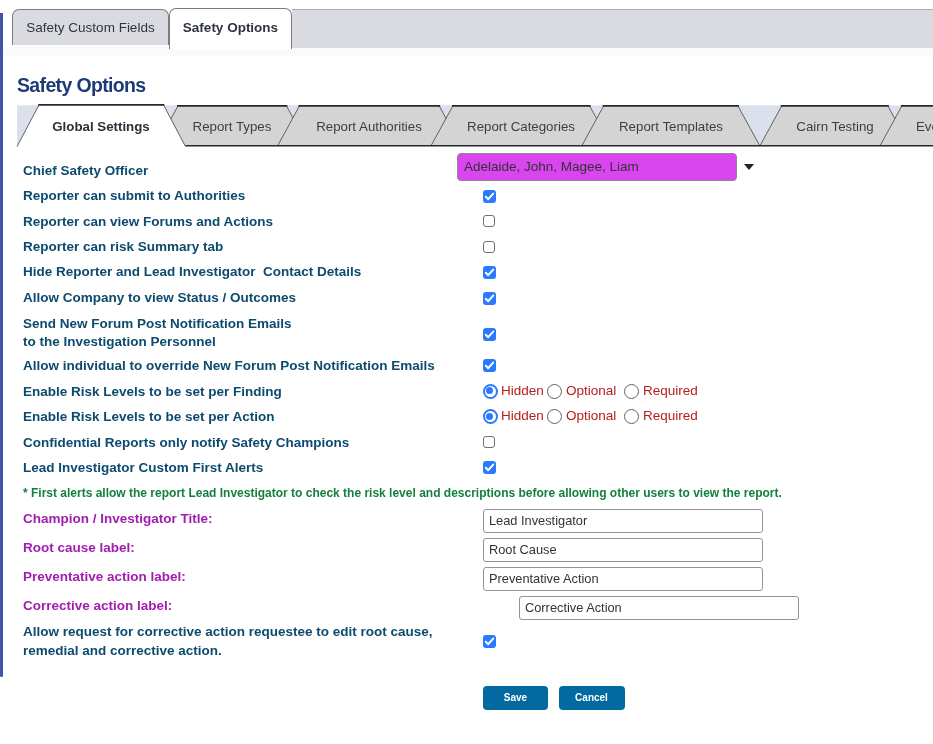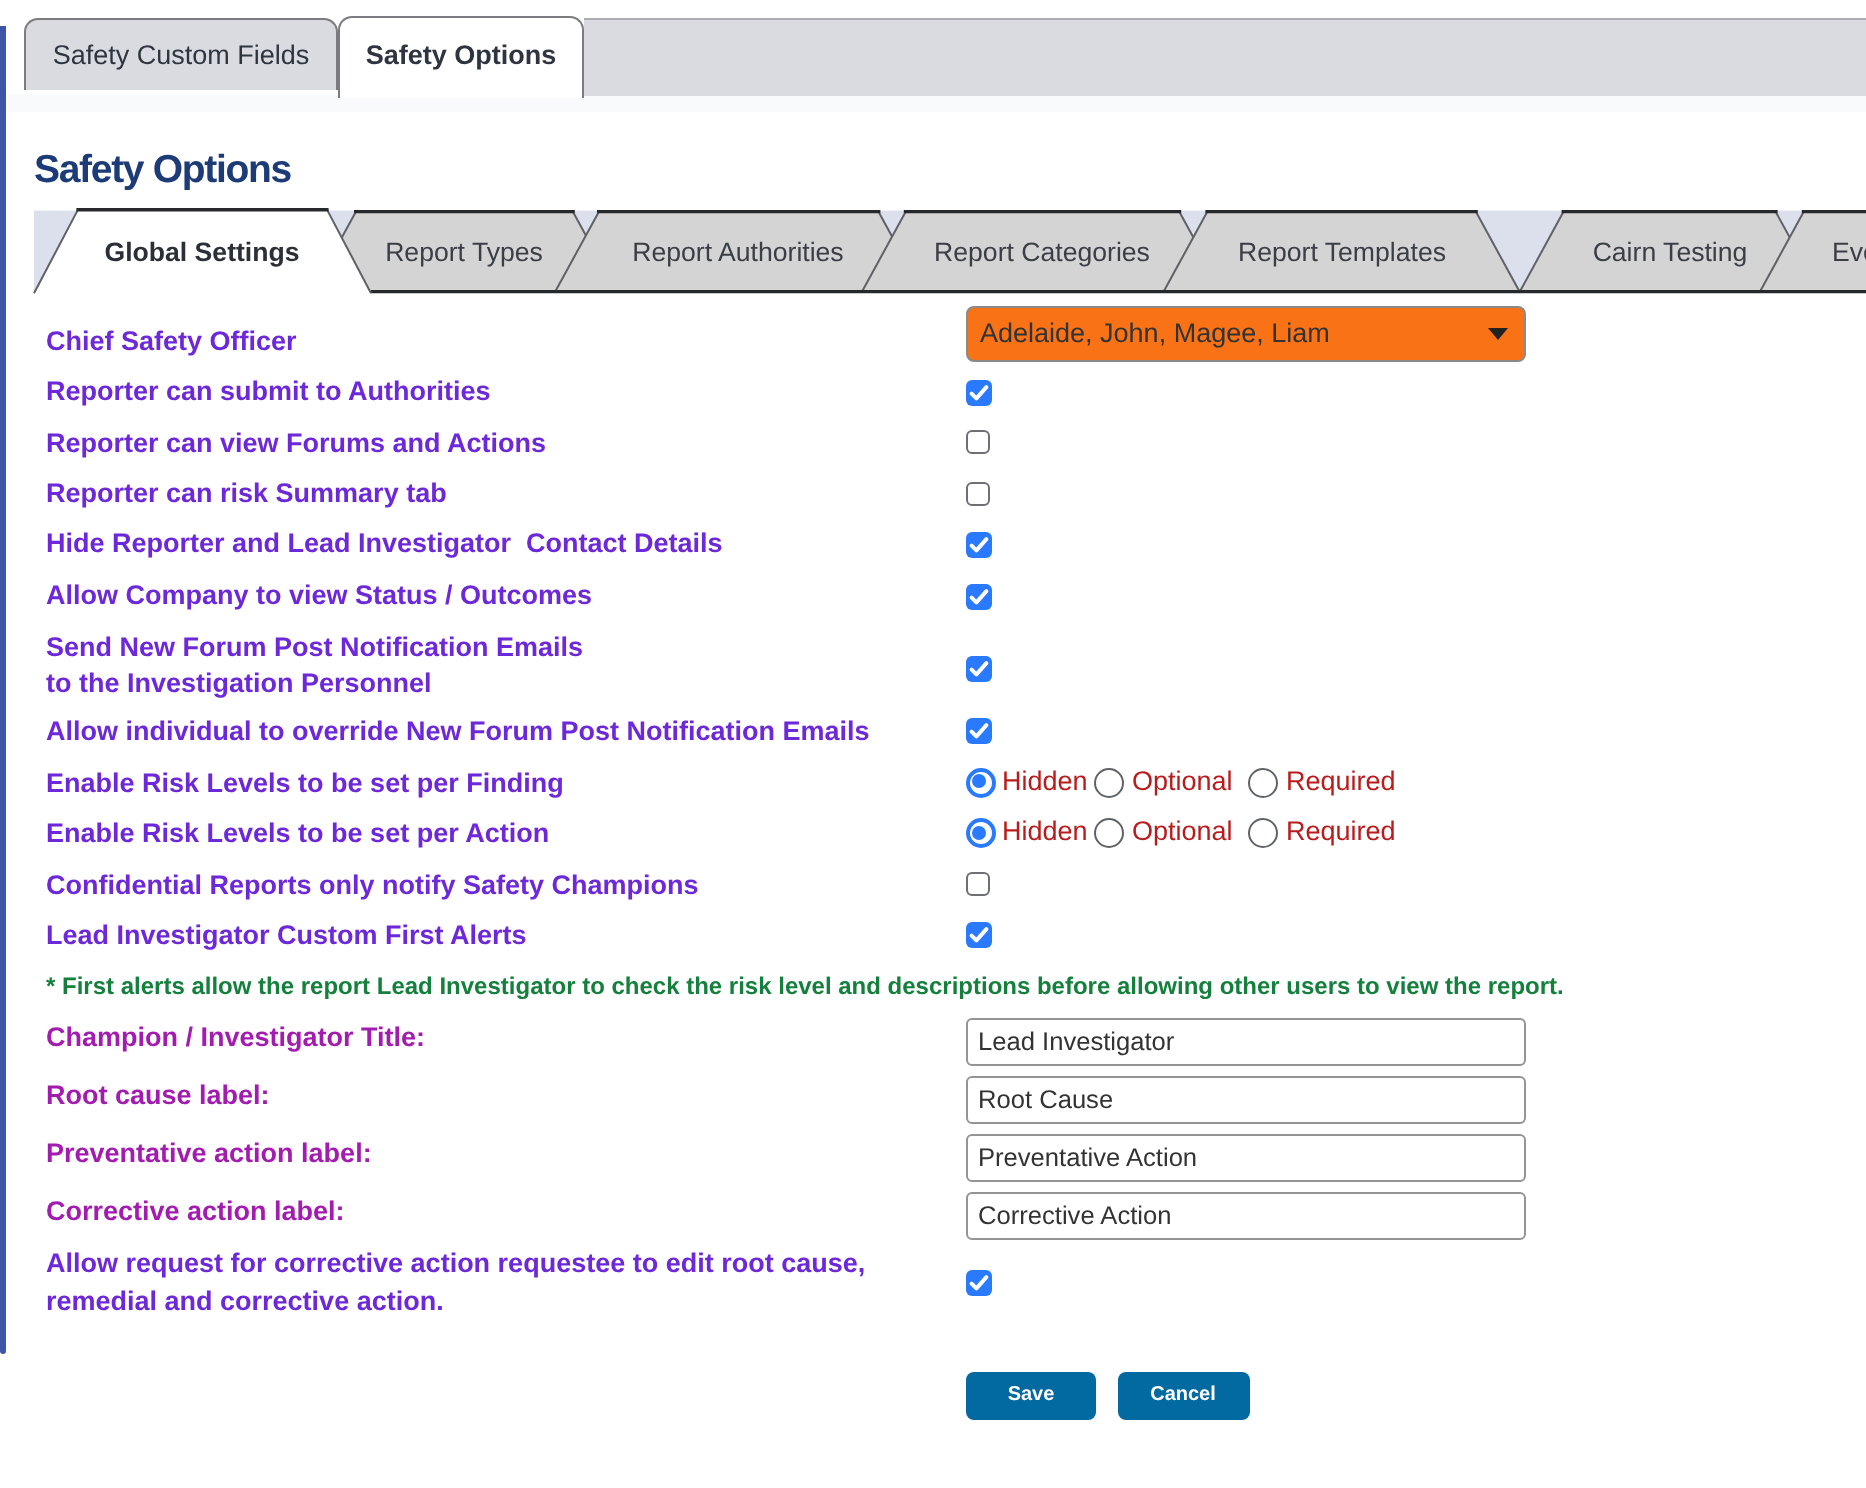--- a/index.html
+++ b/index.html
@@ -13,36 +13,36 @@
         border:1px solid #7b7c80;border-bottom:none;border-radius:7px 7px 0 0;
         font-size:13.5px;color:#2e3440;text-align:center;line-height:36px;}
   #tab2{left:169px;top:8px;width:121px;height:40px;background:#ffffff;
         border:1px solid #7b7c80;border-bottom:none;border-radius:7px 7px 0 0;
         font-weight:bold;font-size:13.5px;color:#2e3440;text-align:center;line-height:38px;}
   
   #bluebar{left:0;top:13px;width:2.5px;height:664px;background:#3c55a6;border-radius:0 0 3px 3px;}
   
   #h1{left:17px;top:74px;font-size:19.5px;font-weight:bold;color:#1c3b77;letter-spacing:-0.65px;}
   
-  .lbl{left:23px;font-weight:bold;font-size:13.5px;color:#6d28d9;line-height:18px;}
+  .lbl{left:23px;font-weight:bold;font-size:13.5px;color:#0c4a6e;line-height:18px;}
   .lbl2{left:23px;font-weight:bold;font-size:13.5px;color:#a21caf;line-height:18px;}
   
   .cb{width:13px;height:13px;left:483px;border-radius:3px;}
   .cbon{background:#2a7aff;}
   .cboff{background:#fff;border:1.5px solid #6e7075;width:10px;height:10px;}
   .cb svg{display:block;}
   
   .rad{width:15px;height:15px;border-radius:50%;box-sizing:border-box;}
   .radon{border:2.6px solid #2a7aff;background:#fff;}
   .radon::after{content:"";position:absolute;left:1.4px;top:1.4px;width:7px;height:7px;border-radius:50%;background:#2a7aff;}
   .radoff{border:1.5px solid #5f6368;background:#fff;}
   .rtxt{font-size:13.5px;color:#b91c1c;}
   
-  #sel{left:483px;top:153px;width:280px;height:28px;box-sizing:border-box;border:1px solid #8a8a8a;
-       border-radius:4px;background:#f97316;font-size:13.5px;color:#333;line-height:26px;padding-left:6px;}
+  #sel{left:457px;top:153px;width:280px;height:28px;box-sizing:border-box;border:1px solid #8a8a8a;
+       border-radius:4px;background:#d946ef;font-size:13.5px;color:#333;line-height:26px;padding-left:6px;}
   #selarrow{left:744px;top:164px;width:0;height:0;border-left:5px solid transparent;
        border-right:5px solid transparent;border-top:6px solid #222;}
   
   .inp{left:483px;width:280px;height:24px;box-sizing:border-box;border:1px solid #949494;
        border-radius:3px;background:#fff;font-size:12.8px;color:#333;line-height:21px;padding-left:5px;}
   
   .btn{top:686px;height:24px;background:#0369a1;border-radius:4px;color:#fff;
        font-weight:bold;font-size:10px;text-align:center;line-height:24px;}
 </style>
 </head>
@@ -183,21 +183,21 @@
   <div class="abs lbl2" style="top:510.2px;">Champion / Investigator Title:</div>
   <div class="abs inp" style="top:509px;">Lead Investigator</div>
 
   <div class="abs lbl2" style="top:539.2px;">Root cause label:</div>
   <div class="abs inp" style="top:538px;">Root Cause</div>
 
   <div class="abs lbl2" style="top:568.2px;">Preventative action label:</div>
   <div class="abs inp" style="top:567px;">Preventative Action</div>
 
   <div class="abs lbl2" style="top:597.2px;">Corrective action label:</div>
-  <div class="abs inp" style="top:596px;">Corrective Action</div>
+  <div class="abs inp" style="top:596px;margin-left:36px;">Corrective Action</div>
 
   <div class="abs lbl" style="top:622.2px;line-height:19px;">Allow request for corrective action requestee to edit root cause,<br>remedial and corrective action.</div>
   <div class="abs cb cbon" style="top:634.5px;">
     <svg width="13" height="13" viewBox="0 0 13 13">
       <path d="M2.8 6.8 L5.2 9.2 L10.2 3.6" stroke="#fff" stroke-width="2" fill="none" stroke-linecap="round" stroke-linejoin="round"></path>
     </svg>
   </div>
 
   <div class="abs btn" style="left:483px;width:65px;">Save</div>
   <div class="abs btn" style="left:558.5px;width:66px;">Cancel</div>

